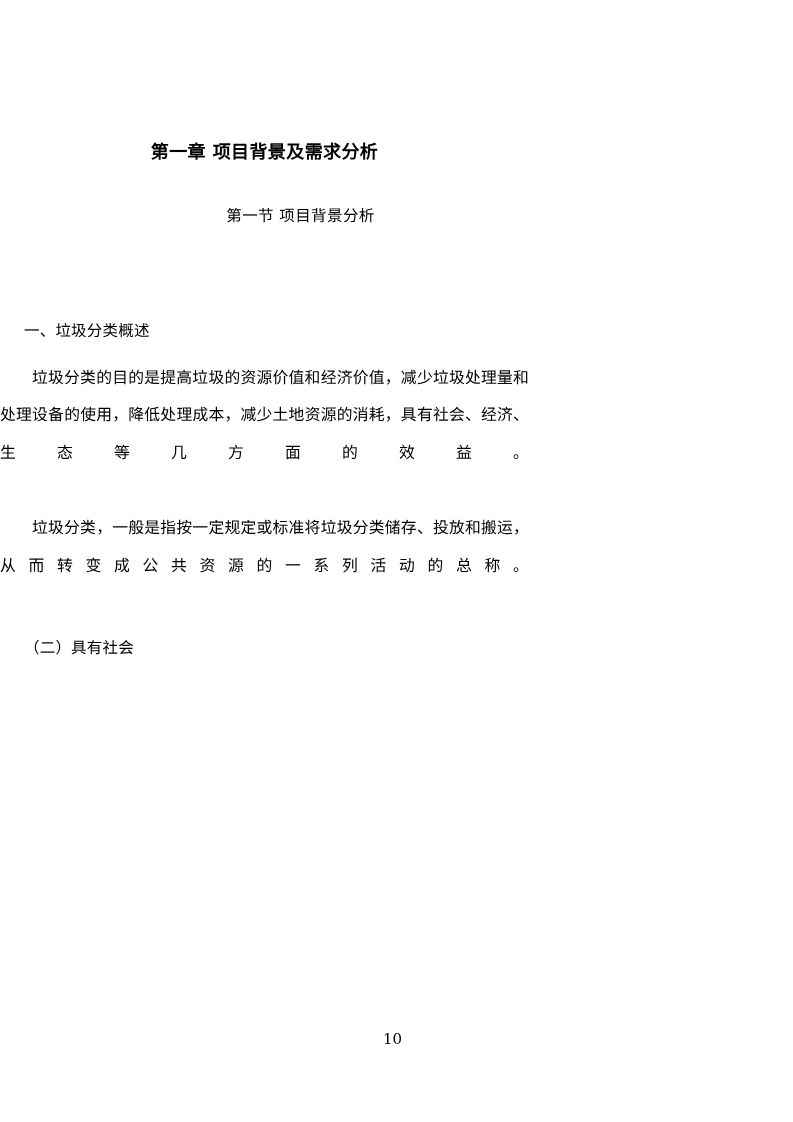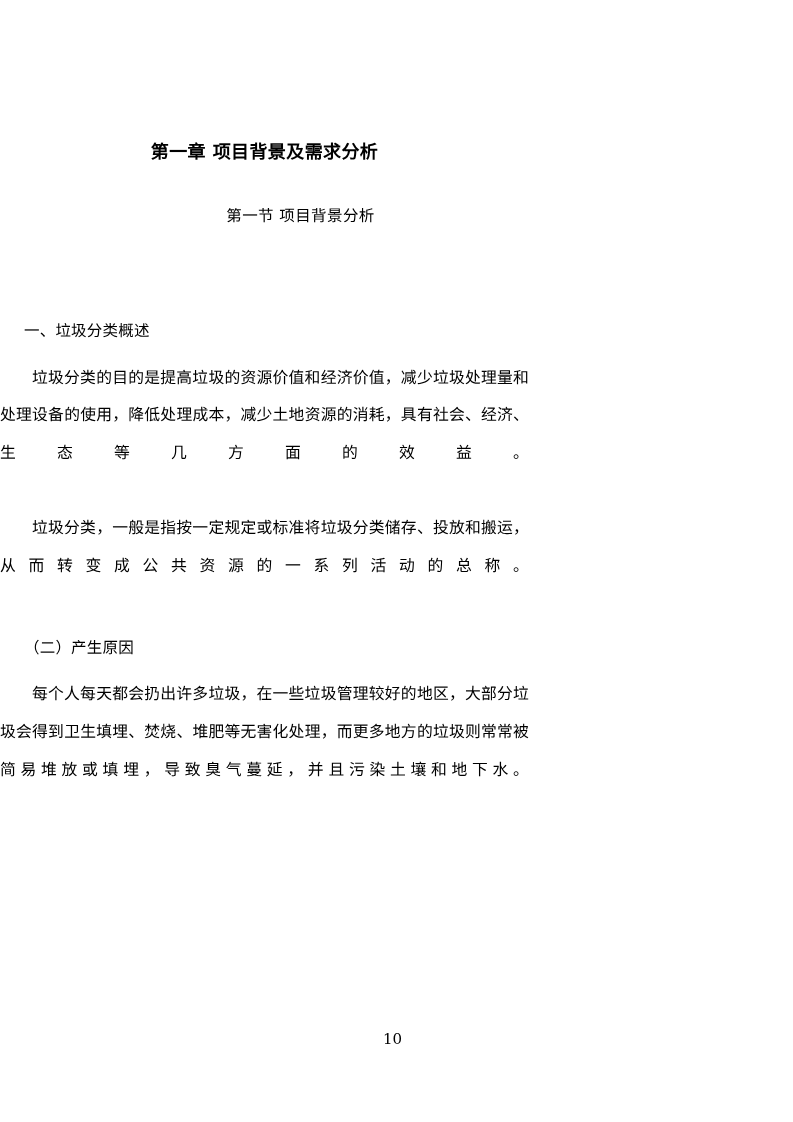--- a/index.html
+++ b/index.html
@@ -103,19 +103,18 @@
 <div class="page">
 
   <h1 class="chapter-heading">第一章 项目背景及需求分析</h1>
 
   <h2 class="section-heading">第一节 项目背景分析</h2>
 
   <div class="body-block">
       <div class="sub-heading">一、垃圾分类概述</div>
       <p class="para">垃圾分类的目的是提高垃圾的资源价值和经济价值，减少垃圾处理量和处理设备的使用，降低处理成本，减少土地资源的消耗，具有社会、经济、生态等几方面的效益。</p>
       <p class="para">垃圾分类，一般是指按一定规定或标准将垃圾分类储存、投放和搬运，从而转变成公共资源的一系列活动的总称。</p>
-      <div class="sub-heading">（二）产生原因</div>
-      <p class="para">每个人每天都会扔出许多垃圾，在一些垃圾管理较好的地区，大部分垃圾会得到卫生填埋、焚烧、堆肥等无害化处理，而更多地方的垃圾则常常被简易堆放或填埋，导致臭气蔓延，并且污染土壤和地下水。</p>
+      <div class="sub-heading">（二）具有社会</div>
     </div>
 
   <div class="page-number">10</div>
 
 </div>
 
 </body></html>

